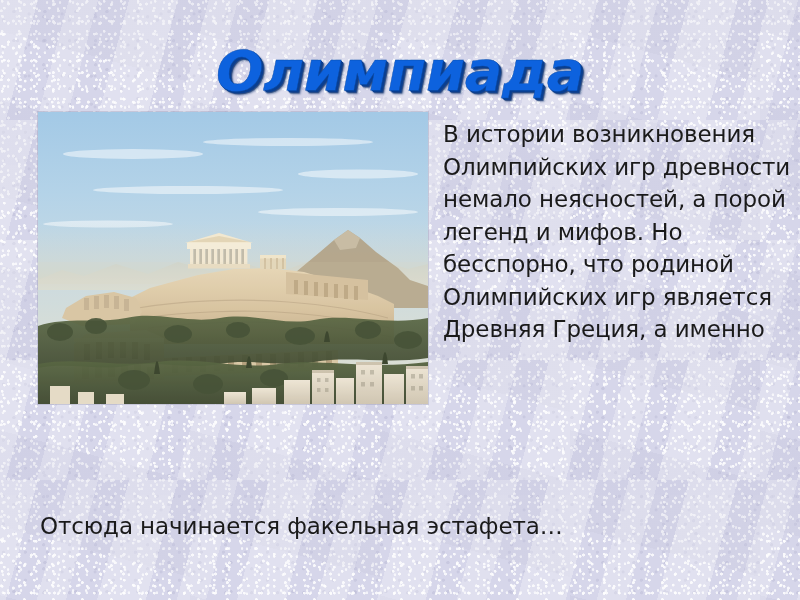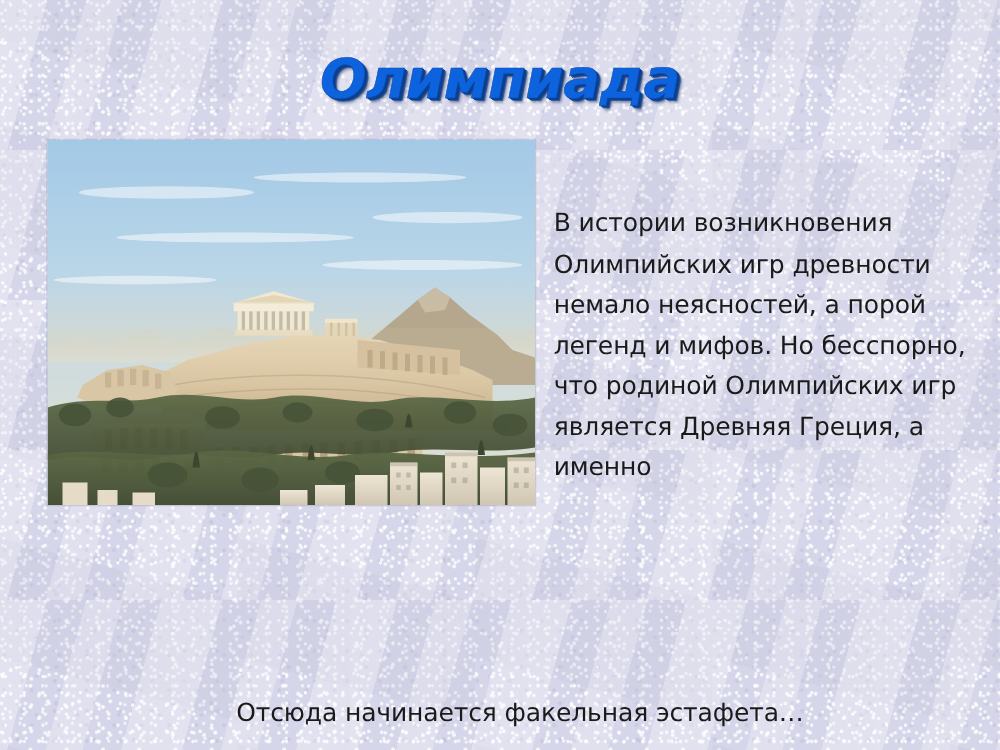--- a/index.html
+++ b/index.html
@@ -62,21 +62,21 @@
   }
 
   
   #title {
     position: absolute;
     left: 0;
     top: 38px;
     width: 800px;
     text-align: center;
     font-family: "DejaVu Sans", "Liberation Sans", sans-serif;
-    font-size: 44px;
+    font-size: 56px;
     font-weight: bold;
     font-style: italic;
     letter-spacing: -0.5px;
     color: #0d62de;
     text-shadow:
        1px 1px 0 #0a3f91,
        2px 2px 0 #0a3f91,
        3px 3px 1px rgba(10,45,105,.75),
        4px 4px 2px rgba(10,45,105,.35);
     -webkit-text-stroke: 0.4px #0b4ca8;
@@ -95,41 +95,39 @@
     background: #bcd6ea;
     box-shadow: 0 0 0 1px rgba(150,150,175,.35);
   }
   #photo svg { display: block; width: 100%; height: 100%; }
 
   
   .bodytext {
     position: absolute;
     color: #1a1a1a;
     font-family: "DejaVu Sans", "Liberation Sans", sans-serif;
-    font-size: 20px;
+    font-size: 23px;
     line-height: 32.5px;
     letter-spacing: -0.1px;
     white-space: pre-line;
-    margin-top: 44px;
   }
   #para-right {
     left: 443px;
     top: 118px;
     width: 352px;
   }
   #para-wide {
     left: 40px;
     top: 409px;
     width: 752px;
   }
   #para-last {
     left: 40px;
     top: 510px;
     width: 752px;
-    text-align: center;
   }
 </style>
 </head>
 <body>
 
 <div id="slide">
 
   <div id="slide-bg"></div>
 
   <div id="title">Олимпиада</div>

